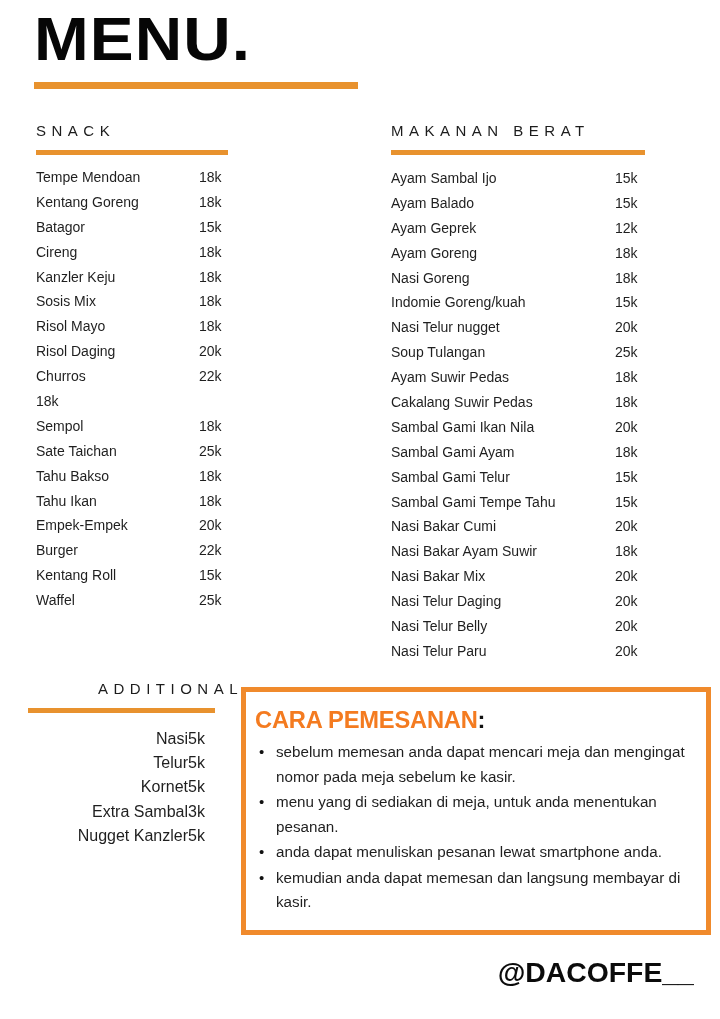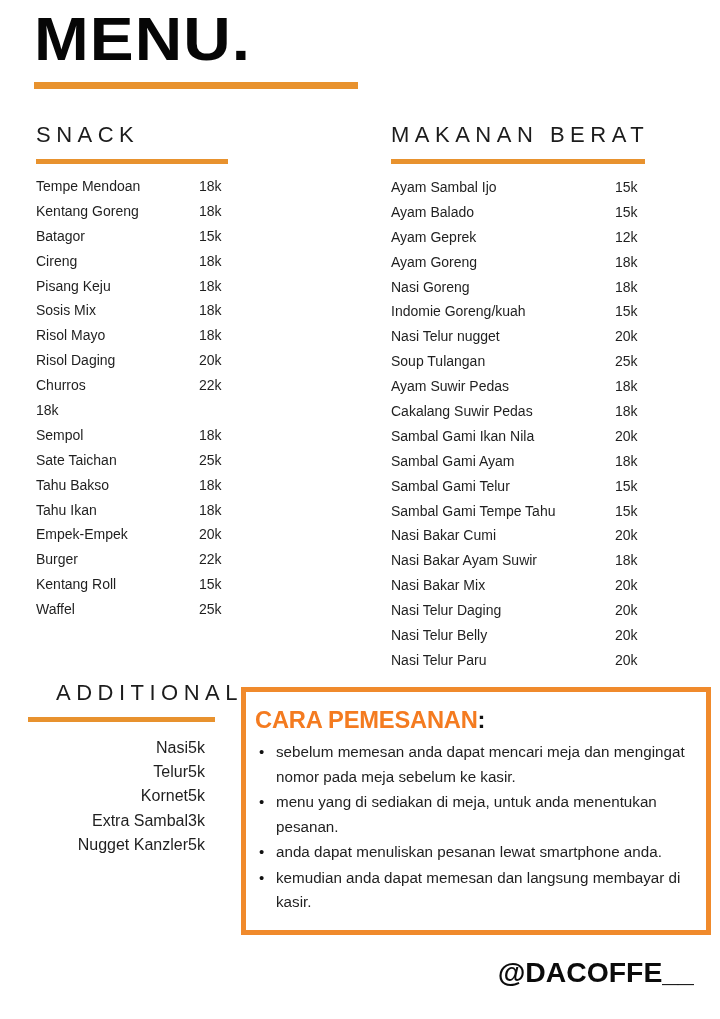--- a/index.html
+++ b/index.html
@@ -36,21 +36,21 @@
   }
   .title-rule {
     margin-top: 12px;
     width: 324px;
     height: 7px;
     background: #E8922E;
   }
 
   
   .sec-head {
-    font-size: 22px;
+    font-size: 15px;
     font-weight: 300;
     letter-spacing: 5.5px;
     color: #1c1c1c;
     white-space: nowrap;
   }
   .sec-rule {
     height: 5px;
     background: #E8922E;
     margin-top: 11px;
   }
@@ -191,21 +191,21 @@
       </div>
       <div class="menu-row">
         <span class="nm">Batagor</span>
         <span class="pr">15k</span>
       </div>
       <div class="menu-row">
         <span class="nm">Cireng</span>
         <span class="pr">18k</span>
       </div>
       <div class="menu-row">
-        <span class="nm">Pisang Keju</span>
+        <span class="nm">Kanzler Keju</span>
         <span class="pr">18k</span>
       </div>
       <div class="menu-row">
         <span class="nm">Sosis Mix</span>
         <span class="pr">18k</span>
       </div>
       <div class="menu-row">
         <span class="nm">Risol Mayo</span>
         <span class="pr">18k</span>
       </div>

